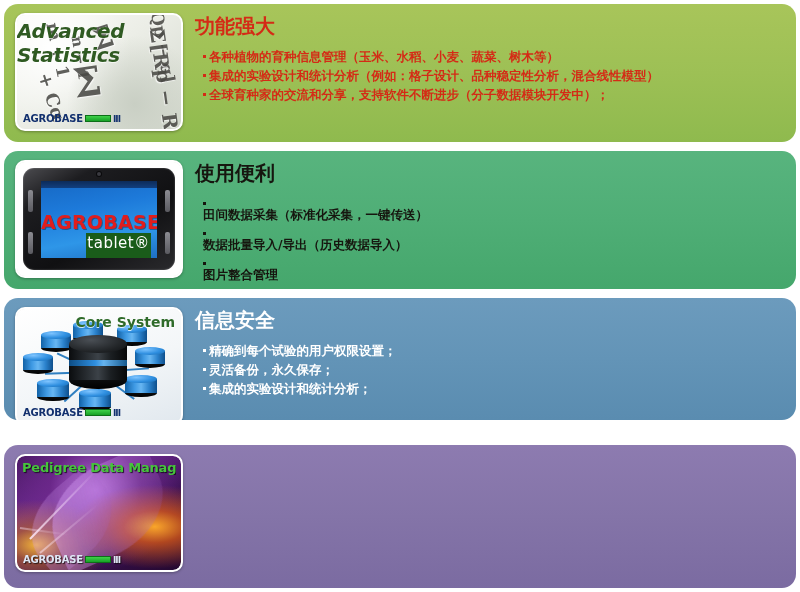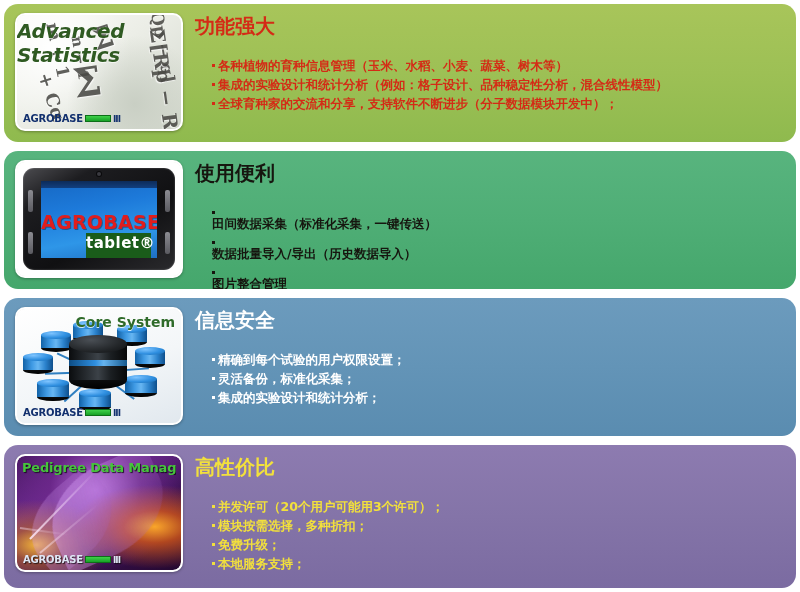--- a/index.html
+++ b/index.html
@@ -26,21 +26,21 @@
     left: 4px;
     width: 792px;
     border-radius: 14px;
     box-sizing: border-box;
     overflow: hidden;
     display: flex;
     align-items: flex-start;
   }
   .panel-1 { top: 4px;   height: 138px; background: linear-gradient(180deg,#a8c55a 0%, #9dc055 50%, #8fba4e 100%); }
   .panel-2 { top: 151px; height: 138px; background: linear-gradient(180deg,#58b47e 0%, #4fae76 50%, #45a76c 100%); }
-  .panel-3 { top: 298px; height: 138px; background: linear-gradient(180deg,#6c9bbd 0%, #6394b7 50%, #5a8cb0 100%); }
+  .panel-3 { top: 298px; height: 122px; background: linear-gradient(180deg,#6c9bbd 0%, #6394b7 50%, #5a8cb0 100%); }
   .panel-4 { top: 445px; height: 143px; background: linear-gradient(180deg,#8d7bb0 0%, #8474a8 50%, #7b6ba1 100%); }
 
   
   .thumb-wrap {
     flex: 0 0 auto;
     width: 168px;
     height: 118px;
     margin: 9px 0 0 11px;
     border-radius: 10px;
     background: #f2f2f0;
@@ -121,21 +121,21 @@
     font-weight: bold; font-size: 19px; letter-spacing: 0.3px;
     color: #e01d1d;
     text-shadow: 1px 1px 0 rgba(0,0,0,0.35);
   }
   .t2-sub {
     position: absolute; left: 6px; right: 6px; top: 52px;
     height: 32px;
     background: #1a5c1a;
     text-align: center;
     font-family: "DejaVu Sans", "Liberation Sans", sans-serif;
-    font-weight: bold; font-size: 15px;
+    font-weight: normal; font-size: 15px;
     color: #ffffff;
     line-height: 20px;
     letter-spacing: 0.5px;
     margin-left: 39px;
   }
 
   
   .t3-bg {
     position: absolute; inset: 0;
     background: linear-gradient(160deg,#ffffff 0%, #f3f6f8 55%, #e1e8ee 100%);
@@ -249,21 +249,21 @@
     min-width: 0;
   }
   .panel-heading {
     font-family: "DejaVu Sans", "Liberation Sans", sans-serif;
     font-weight: bold;
     font-size: 20px;
     line-height: 26px;
     margin: 0 0 5px 0;
     white-space: nowrap;
   }
-  .bullets { margin: 17px; padding: 0; list-style: none; }
+  .bullets { margin: 8px; padding: 0; list-style: none; }
   .bullet {
     font-family: "DejaVu Sans", "Liberation Sans", sans-serif;
     font-weight: bold;
     font-size: 12.5px;
     line-height: 19px;
     white-space: nowrap;
     display: flex;
     align-items: flex-start;
   }
   .bullet .dot {
@@ -442,21 +442,21 @@
     </div>
     <div class="content">
       <h2 class="panel-heading">信息安全</h2>
       <ul class="bullets">
         <li class="bullet">
             <span class="dot"></span>
             <span class="btext">精确到每个试验的用户权限设置；</span>
           </li>
         <li class="bullet">
             <span class="dot"></span>
-            <span class="btext">灵活备份，标准化采集；</span>
+            <span class="btext">灵活备份，永久保存；</span>
           </li>
         <li class="bullet">
             <span class="dot"></span>
             <span class="btext">集成的实验设计和统计分析；</span>
           </li>
       </ul>
     </div>
   </section>
 
   <section class="panel panel-4">
@@ -470,36 +470,15 @@
           <div class="t4-streak" style="left:2%;top:62%;width:30%;transform:rotate(8deg);opacity:.5;"></div>
         </div>
         <div class="t4-title">Pedigree Data Management</div>
         <div class="agro-logo">
           <span class="agro-word light">AGROBASE</span>
           <span class="agro-bar"></span>
           <span class="agro-iii light">III</span>
         </div>
       </div>
     </div>
-    <div class="content">
-      <h2 class="panel-heading">高性价比</h2>
-      <ul class="bullets">
-        <li class="bullet">
-            <span class="dot"></span>
-            <span class="btext">并发许可（20个用户可能用3个许可）；</span>
-          </li>
-        <li class="bullet">
-            <span class="dot"></span>
-            <span class="btext">模块按需选择，多种折扣；</span>
-          </li>
-        <li class="bullet">
-            <span class="dot"></span>
-            <span class="btext">免费升级；</span>
-          </li>
-        <li class="bullet">
-            <span class="dot"></span>
-            <span class="btext">本地服务支持；</span>
-          </li>
-      </ul>
-    </div>
   </section>
 
 </div>
 
 </body></html>

